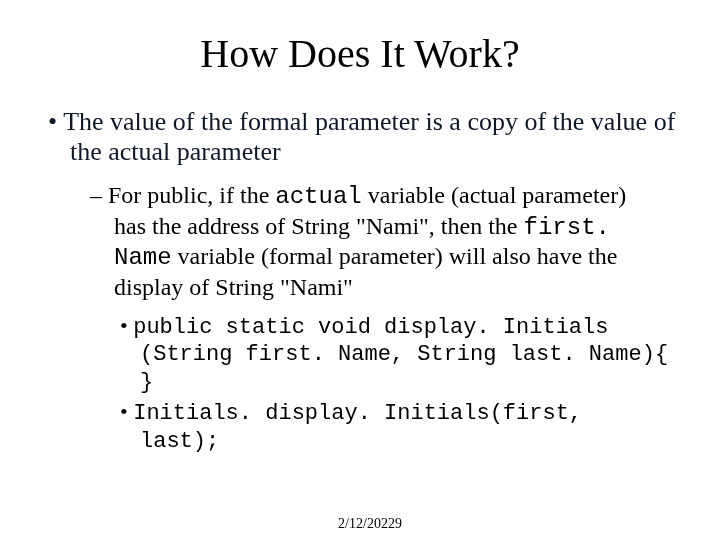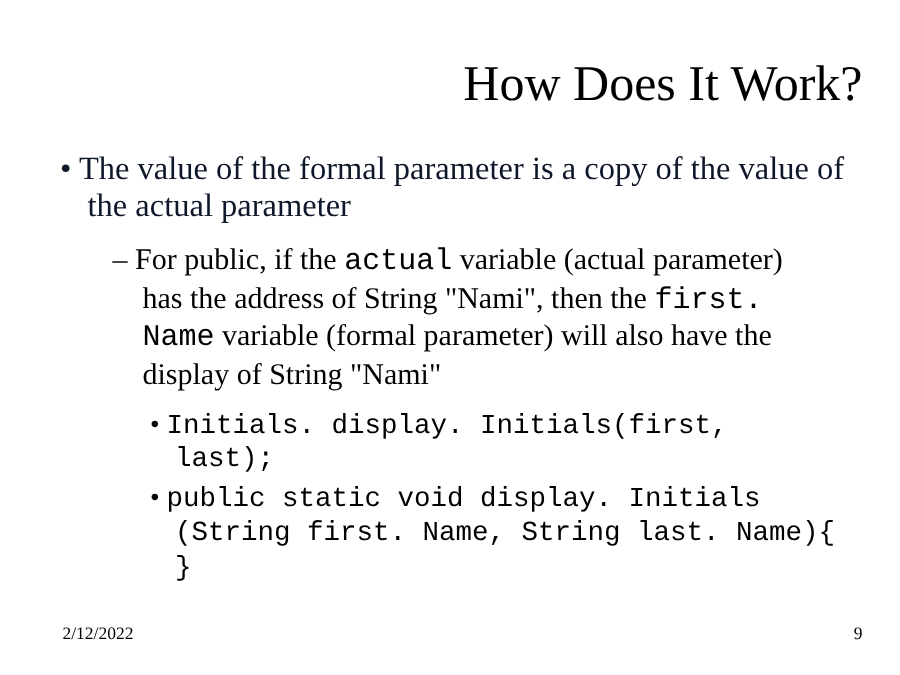--- a/index.html
+++ b/index.html
@@ -14,25 +14,25 @@
       font-family: "Times New Roman", Times, serif;
       position: relative;
     }
     .slide {
       width: 100%;
       height: 100%;
       padding: 20px 30px 0 30px;
       position: relative;
     }
     .title {
-      text-align: right;
+      text-align: center;
       font-size: 40px;
       font-weight: normal;
       color: #000;
-      margin-top: 23px;
+      margin-top: 10px;
       margin-bottom: 30px;
     }
     .main-bullet {
       font-size: 26px;
       color: #0f172a;
       margin-left: 10px;
       margin-bottom: 14px;
       padding-left: 30px;
       text-indent: -22px;
       line-height: 1.15;
@@ -66,25 +66,25 @@
     }
     .code-bullet::before {
       content: "• ";
       font-family: "Times New Roman", Times, serif;
     }
     .mono {
       font-family: "Courier New", Courier, monospace;
     }
     .footer {
       position: absolute;
-      bottom: 24px;
+      bottom: 8px;
       left: 0;
       width: 100%;
       display: flex;
-      justify-content: space-between;
+      justify-content: center;
       align-items: center;
       padding: 0 30px 0 50px;
       font-size: 14px;
       color: #000;
     }
     .footer-center {
       position: absolute;
       left: 50%;
       transform: translateX(-50%);
     }
@@ -97,24 +97,24 @@
 
   <div class="main-bullet">
     <span>The value of the formal parameter is a copy of the value of the actual parameter</span>
   </div>
 
   <div class="sub-bullet">
     <span>For public, if the </span><span class="mono">actual</span><span> variable (actual parameter) has the address of String "Nami", then the </span><span class="mono">first. Name</span><span> variable (formal parameter) will also have the display of String "Nami"</span>
   </div>
 
   <div class="code-bullet">
-    <span>Initials. display. Initials(first, last);</span>
+    <span>public static void display. Initials (String first. Name, String last. Name){ }</span>
   </div>
 
   <div class="code-bullet">
-    <span>public static void display. Initials (String first. Name, String last. Name){ }</span>
+    <span>Initials. display. Initials(first, last);</span>
   </div>
 
   <div class="footer">
     <span>2/12/2022</span>
     <span>9</span>
   </div>
 </div>
 
 </body></html>

